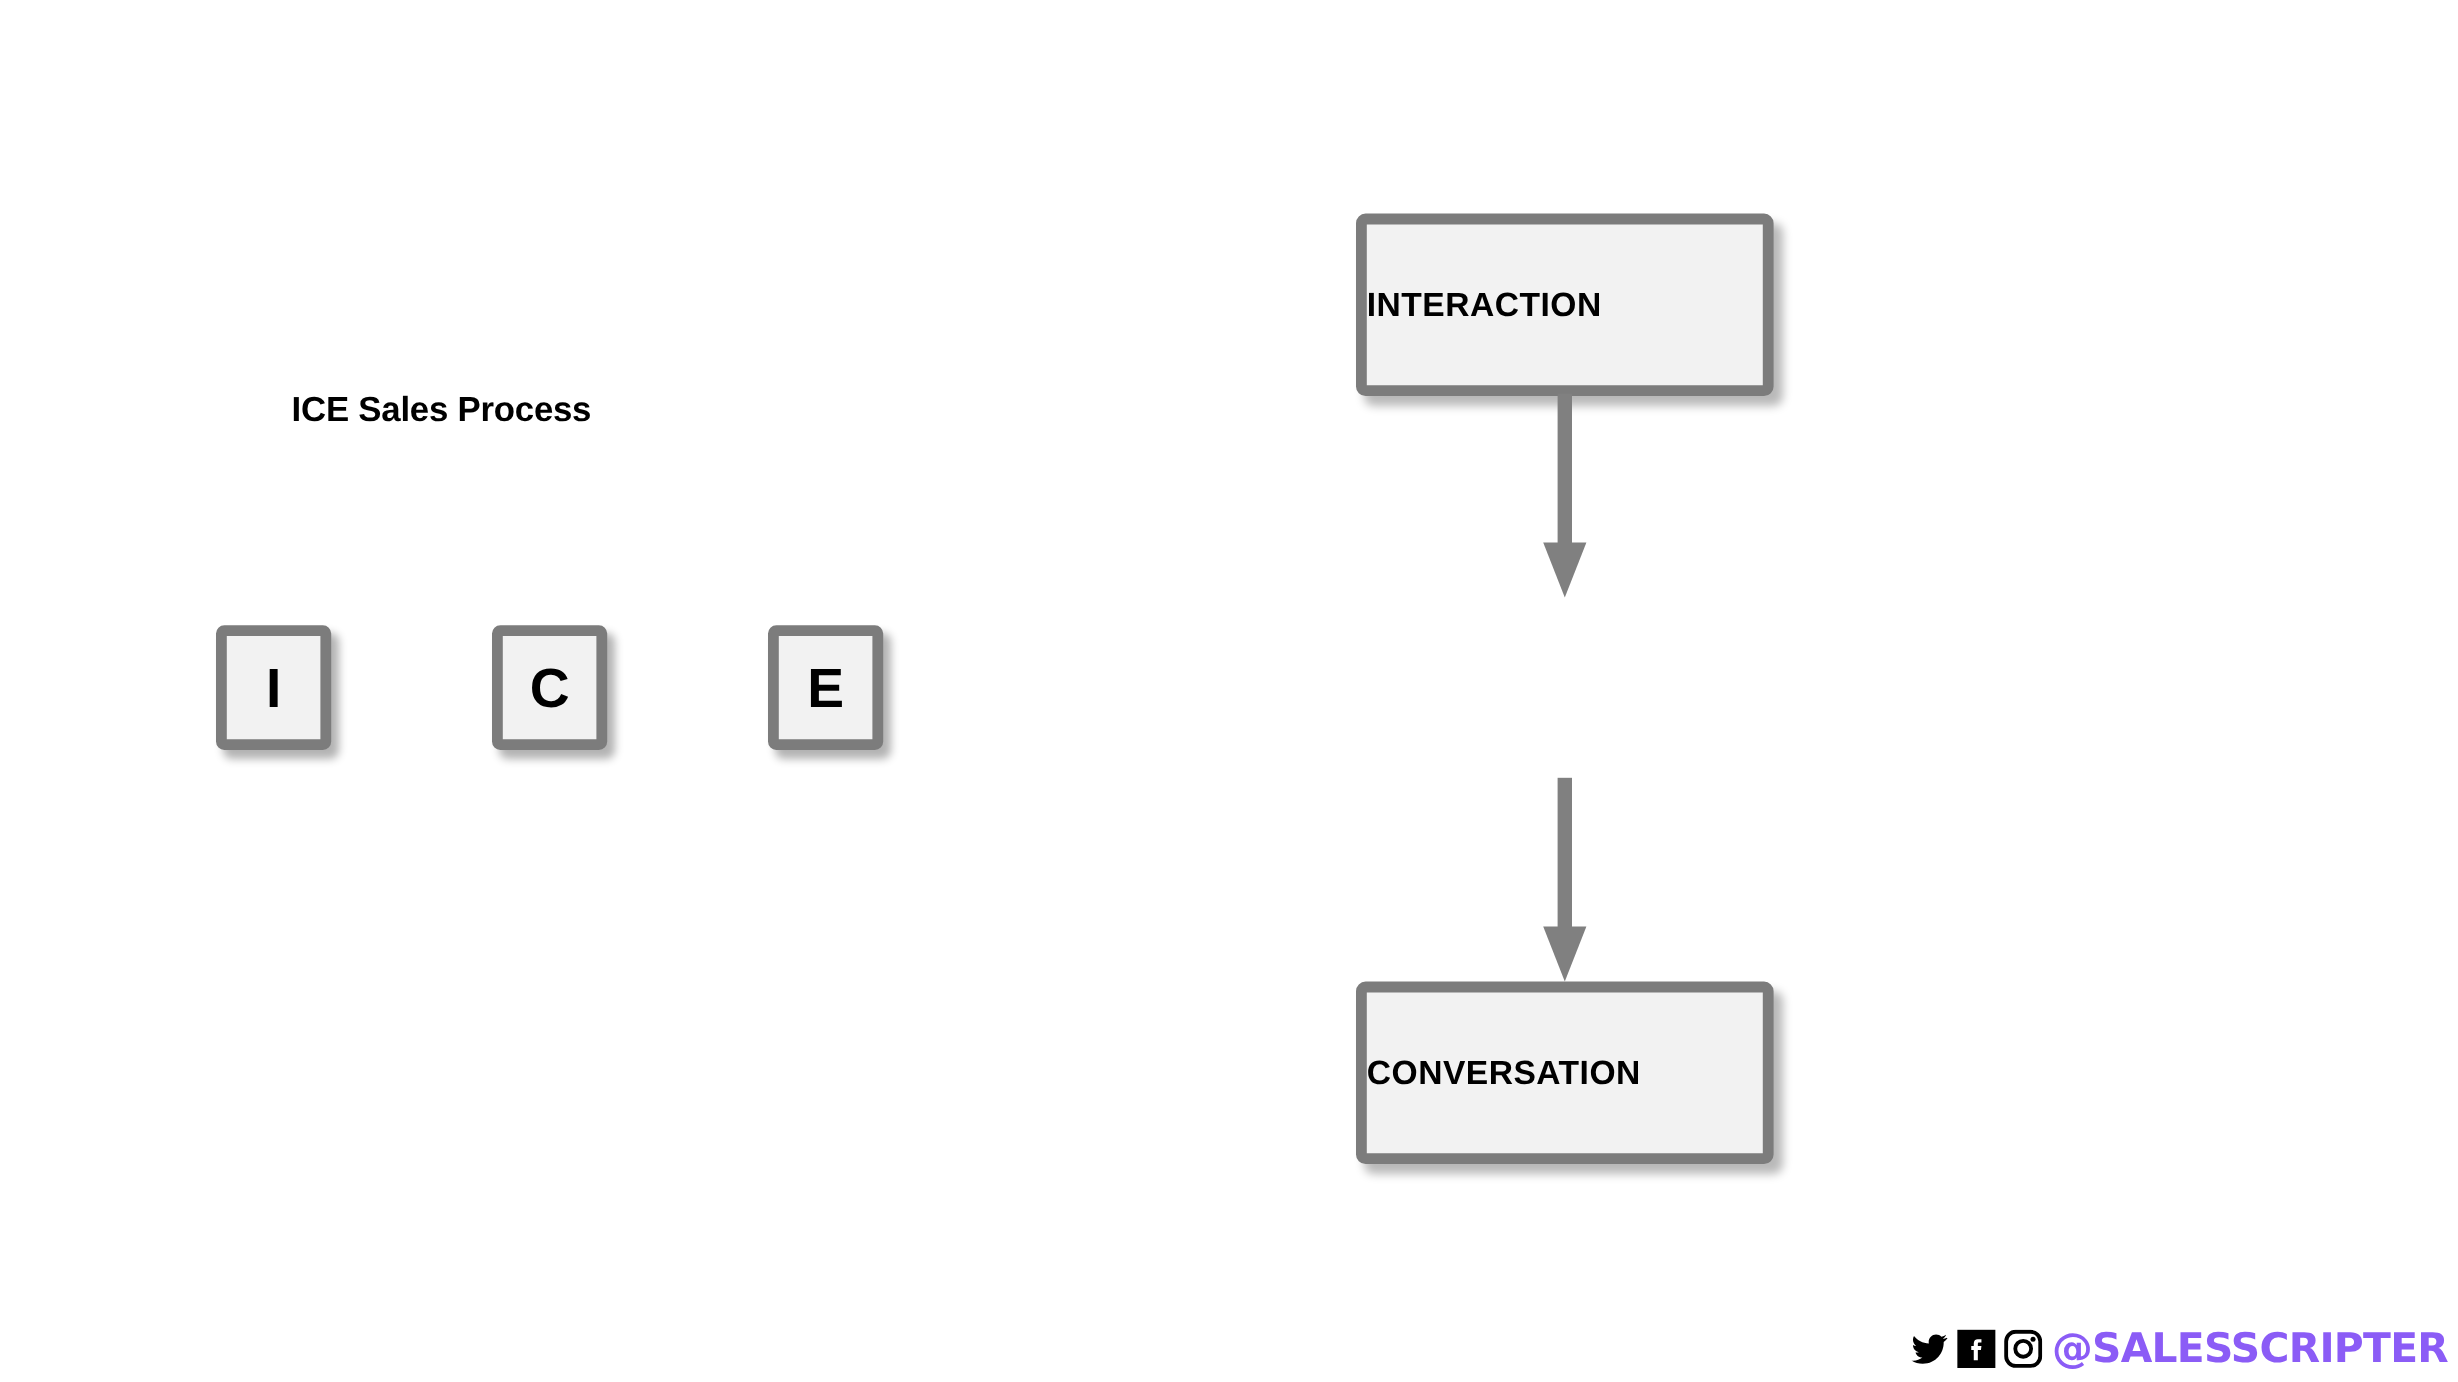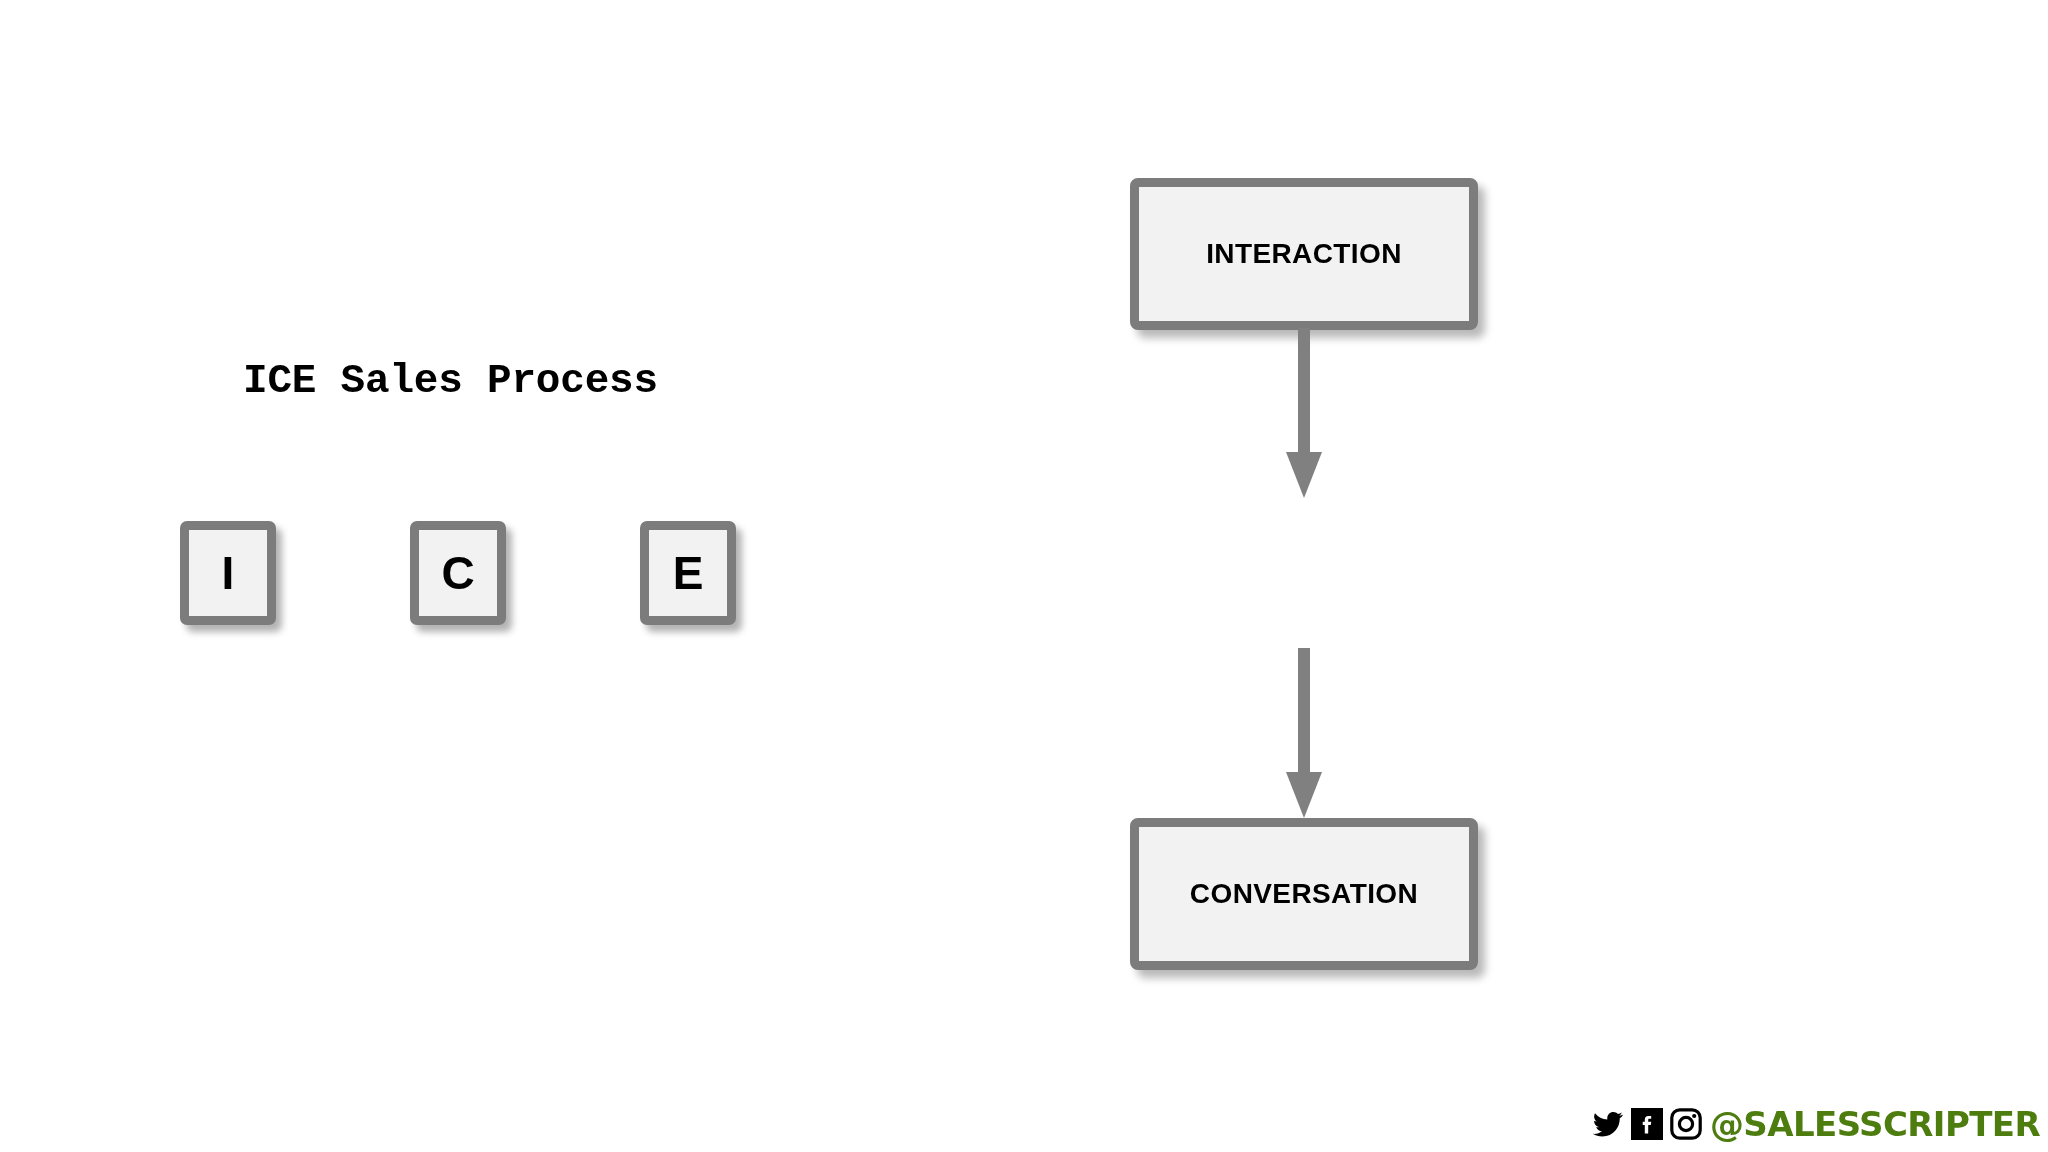--- a/index.html
+++ b/index.html
@@ -13,27 +13,26 @@
     position: relative;
     overflow: hidden;
     font-family: "Liberation Sans", sans-serif;
     -webkit-font-smoothing: antialiased;
   }
 
   
   #slide-title {
     position: absolute;
     left: 243px;
-    top: 358px;
-    font-size: 41px;
+    top: 326px;
+    font-size: 29px;
     font-weight: bold;
     color: #000000;
     letter-spacing: -0.2px;
     white-space: nowrap;
-    font-family: Liberation Mono, monospace;
   }
 
   
   #letter-box-row {
     position: absolute;
     left: 180px;
     top: 521px;
     width: 580px;
     height: 120px;
   }
@@ -74,21 +73,21 @@
     left: 0;
     width: 348px;
     height: 152px;
     box-sizing: border-box;
     background: #f2f2f2;
     border: 9px solid #7c7c7c;
     border-radius: 8px;
     box-shadow: 7px 8px 8px rgba(0,0,0,0.28);
     display: flex;
     align-items: center;
-    justify-content: center;
+    justify-content: flex-start;
   }
   .flow-node .flow-label {
     font-size: 28px;
     font-weight: bold;
     color: #000000;
     letter-spacing: 0.4px;
     white-space: nowrap;
   }
   .flow-node.step-0 { top: 0px; }
   .flow-node.step-1 { top: 320px; }
@@ -118,21 +117,21 @@
   #social-watermark .social-icon {
     display: inline-flex;
     align-items: center;
     justify-content: center;
     width: 34px;
     height: 34px;
   }
   #social-watermark .handle-text {
     font-size: 34px;
     font-weight: bold;
-    color: #4d7c0f;
+    color: #8b5cf6;
     letter-spacing: -0.6px;
     line-height: 1;
     margin-left: 2px;
     font-family: "DejaVu Sans", sans-serif;
   }
 </style>
 </head>
 <body>
 
 <div id="slide-title">ICE Sales Process</div>

